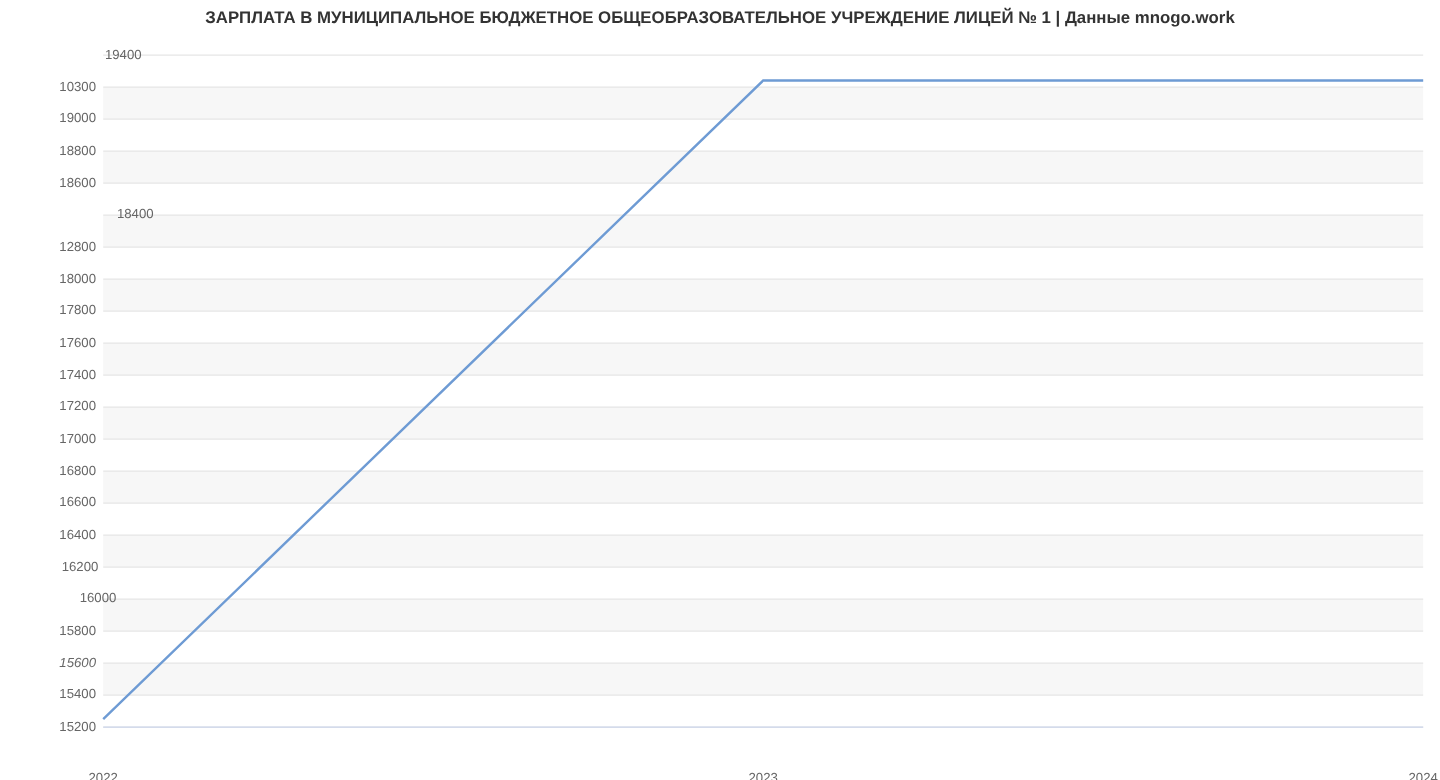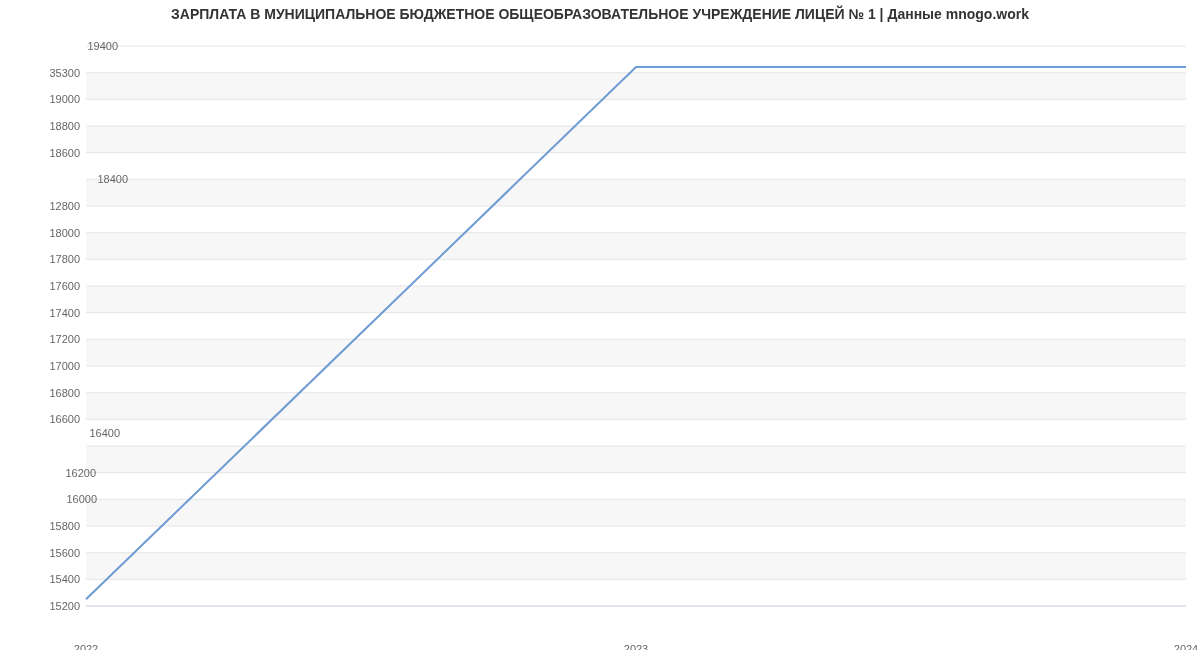--- a/index.html
+++ b/index.html
@@ -113,39 +113,39 @@
         <line x1="0" x2="1100" y1="26.666666666666742" y2="26.666666666666742" class="gridline-major"></line>
         <line x1="0" x2="1100" y1="0" y2="0" class="gridline-major"></line>
       </g>
     <line class="axis-line" x1="0" y1="560" x2="1100" y2="560"></line>
     <polyline id="series" class="series-line" points="0,553.3333333333334 550,21.06666666666672 1100,21.06666666666672" style="stroke: rgb(110, 155, 212);"></polyline>
   </svg>
 
   <div id="yticks">
       <div class="ytick" style="top: 606px; left: 0px;">15200</div>
       <div class="ytick" style="top: 579.333px; left: 0px;">15400</div>
-      <div class="ytick" style="top: 552.667px; left: 0px;">15600</div>
+      <div class="ytick" style="top: 552.667px; left: 0px; font-style: italic;">15600</div>
       <div class="ytick" style="top: 526px; left: 0px;">15800</div>
       <div class="ytick" style="top: 499.333px; left: 0px; padding-left: 17px;">16000</div>
-      <div class="ytick" style="top: 472.667px; left: 16px;">16200</div>
-      <div class="ytick" style="top: 433px; left: 0px; padding-left: 40px;">16400</div>
+      <div class="ytick" style="top: 472.667px; left: 2px;">16200</div>
+      <div class="ytick" style="top: 446px; left: 0px;">16400</div>
       <div class="ytick" style="top: 419.333px; left: 0px;">16600</div>
       <div class="ytick" style="top: 392.667px; left: 0px;">16800</div>
       <div class="ytick" style="top: 366px; left: 0px;">17000</div>
       <div class="ytick" style="top: 339.333px; left: 0px;">17200</div>
       <div class="ytick" style="top: 312.667px; left: 0px;">17400</div>
       <div class="ytick" style="top: 286px; left: 0px;">17600</div>
       <div class="ytick" style="top: 259.333px; left: 0px;">17800</div>
       <div class="ytick" style="top: 232.667px; left: 0px;">18000</div>
       <div class="ytick" style="top: 206px; left: 0px;">12800</div>
       <div class="ytick" style="top: 179.333px; left: 0px; margin-left: 48px;">18400</div>
       <div class="ytick" style="top: 152.667px; left: 0px;">18600</div>
       <div class="ytick" style="top: 126px; left: 0px;">18800</div>
       <div class="ytick" style="top: 99.3333px; left: 0px;">19000</div>
-      <div class="ytick" style="top: 72.6667px; left: 0px;">35300</div>
+      <div class="ytick" style="top: 72.6667px; left: 0px;">10300</div>
       <div class="ytick" style="top: 46px; left: 0px; margin-left: 38px;">19400</div>
     </div>
   <div id="xticks">
       <div class="xtick" style="left: 86px;">2022</div>
       <div class="xtick" style="left: 636px;">2023</div>
       <div class="xtick" style="left: 1186px;">2024</div>
     </div>
 </div>
 
 </body></html>

